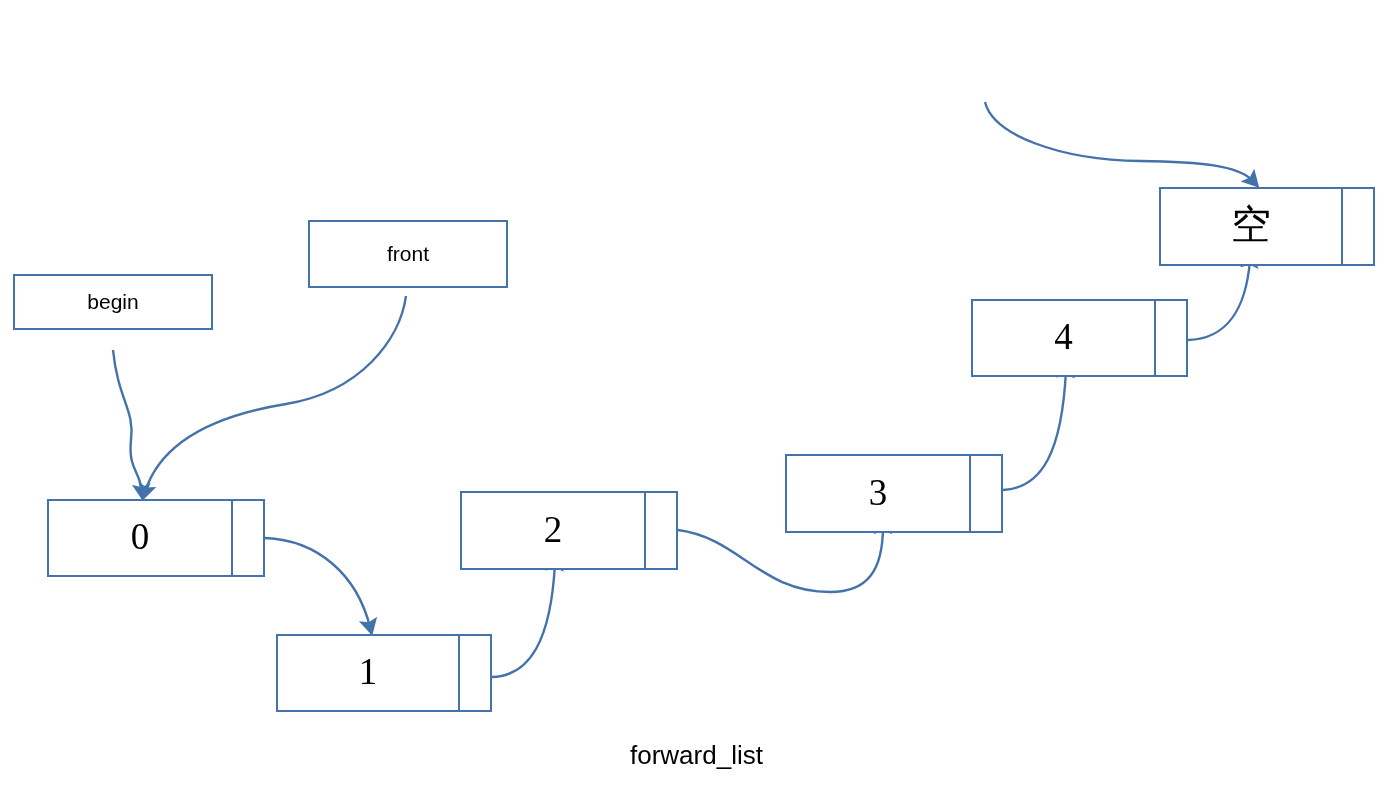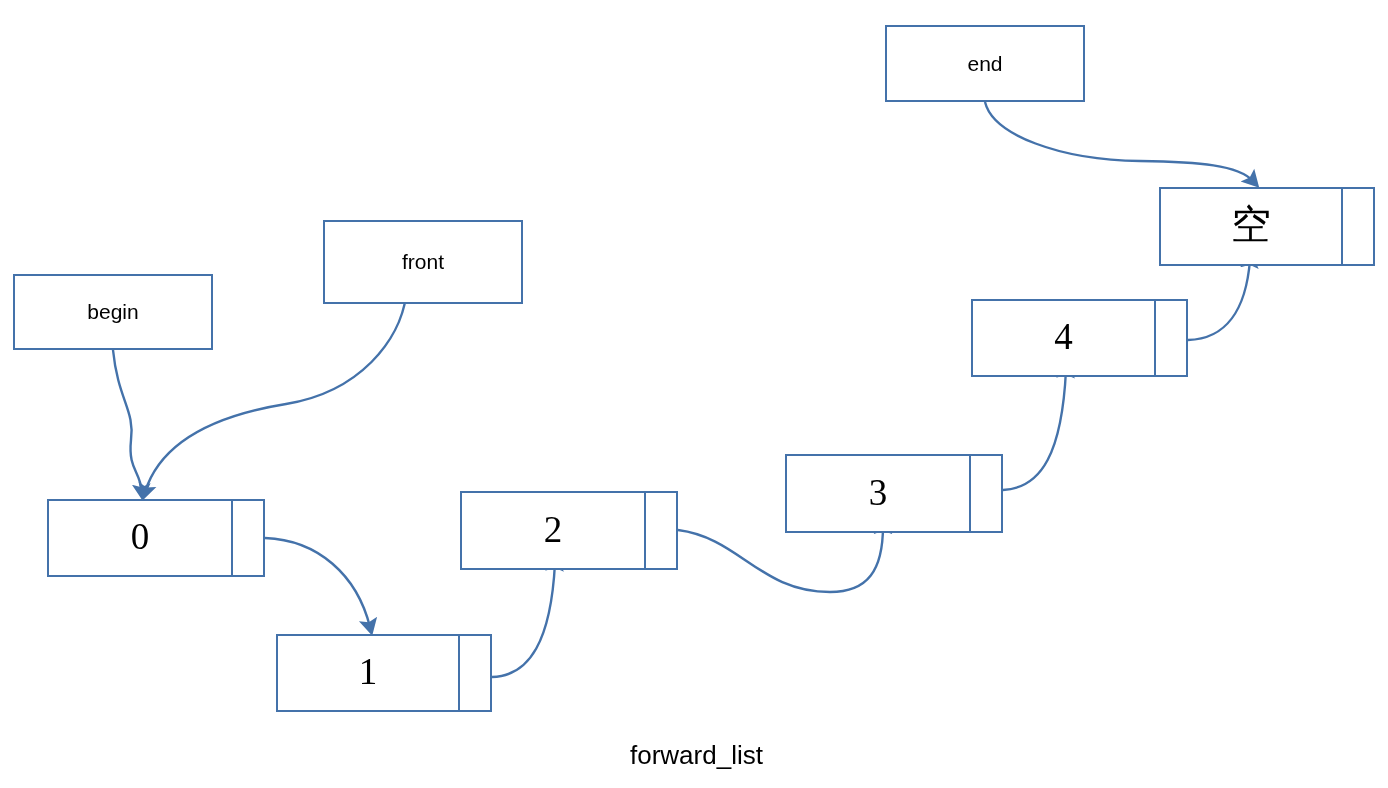--- a/index.html
+++ b/index.html
@@ -89,28 +89,25 @@
         <path d="M 406,296 C 400,340 360,392 286,404 C 212,416 160,444 145,492" marker-end="url(#arrowhead)"></path>
         <path d="M 265,538 C 318,540 357,575 370,627" marker-end="url(#arrowhead)"></path>
         <path d="M 492,677 C 530,676 551,640 555,563" marker-end="url(#arrowhead)"></path>
         <path d="M 678,530 C 740,538 760,592 830,592 C 868,592 883,570 883,526" marker-end="url(#arrowhead)"></path>
         <path d="M 1003,490 C 1042,488 1062,452 1066,370" marker-end="url(#arrowhead)"></path>
         <path d="M 1188,340 C 1226,339 1246,310 1250,260" marker-end="url(#arrowhead)"></path>
         <path d="M 985,102 C 993,135 1060,160 1140,161 C 1200,162 1238,165 1253,181" marker-end="url(#arrowhead)"></path>
       </g>
   </svg>
 
-  <div class="label-box" style="left: 13px; top: 274px; width: 200px; height: 76px; justify-content: center;">
+  <div class="label-box" style="left: 13px; top: 274px; width: 200px; height: 56px; justify-content: center;">
     <span>begin</span>
   </div>
-  <div class="label-box" style="left: 323px; top: 220px; width: 200px; height: 84px;">
+  <div class="label-box" style="left: 308px; top: 220px; width: 200px; height: 68px;">
     <span>front</span>
-  </div>
-  <div class="label-box" style="left: 885px; top: 25px; width: 200px; height: 77px;">
-    <span>end</span>
   </div>
 
   <div class="node" style="left: 47px; top: 499px; width: 218px; height: 78px;">
     <div class="node-value">0</div>
     <div class="node-next"></div>
   </div>
   <div class="node" style="left: 276px; top: 634px; width: 216px; height: 78px;">
     <div class="node-value">1</div>
     <div class="node-next"></div>
   </div>

